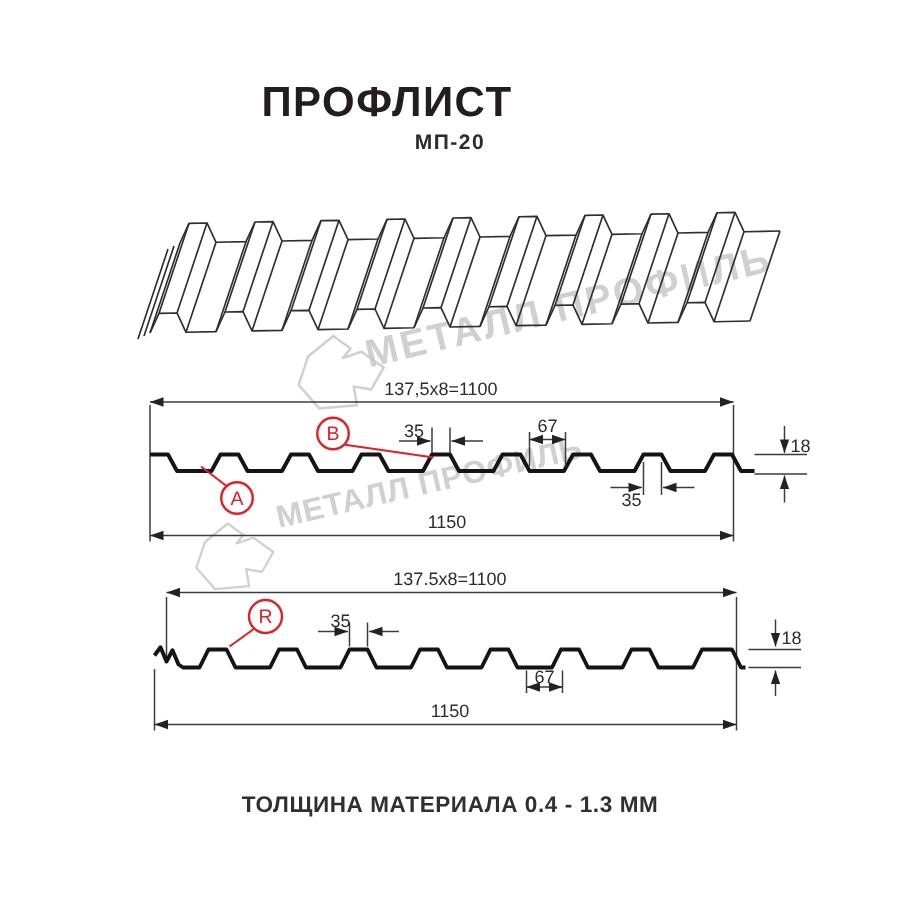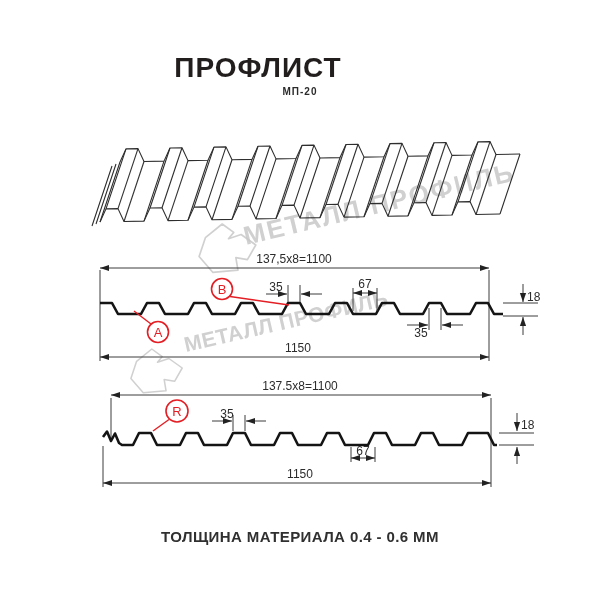--- a/index.html
+++ b/index.html
@@ -1,21 +1,21 @@
 <!DOCTYPE html>
 <html style="--red: #e31e24; --wm: #c8c8c8;"><head>
 <meta charset="utf-8">
 <style>
   html,body{margin:0;padding:0;background:#fff;}
   .canvas{position:relative;width:600px;height:600px;background:#fff;overflow:hidden;
           font-family:"Liberation Sans",sans-serif;}
   .title{position:absolute;top:52px;left:0;width:516px;text-align:center;
          font-size:28px;font-weight:bold;letter-spacing:1px;color:#221e1e;}
   .subtitle{position:absolute;top:86px;left:0;width:600px;text-align:center;
-         font-size:10px;font-weight:600;letter-spacing:1px;color:#2b2b2b;}
+         font-size:14px;font-weight:600;letter-spacing:1px;color:#2b2b2b;}
   .footer{position:absolute;top:528px;left:0;width:600px;text-align:center;
          font-size:15px;font-weight:600;letter-spacing:0.4px;color:#303030;}
   svg{position:absolute;top:0;left:0;}
   .thin{stroke:#3c3c3c;stroke-width:1;fill:none;}
   .thick{stroke:#141414;stroke-width:2.6;fill:none;stroke-linejoin:round;}
   .iso line,.iso path{stroke:#2e2e2e;stroke-width:1.1;fill:none;stroke-linejoin:round;}
   .redline{stroke:var(--red);stroke-width:1.4;fill:none;}
   .redcirc{stroke:var(--red);stroke-width:1.6;fill:none;}
   .redtxt{fill:var(--red);font-size:13px;font-family:"Liberation Sans",sans-serif;}
   .dimtxt{fill:#2c2c2c;font-size:12px;font-family:"Liberation Sans",sans-serif;}
@@ -175,14 +175,14 @@
 
       <line class="thin" x1="103" y1="483" x2="491" y2="483" marker-start="url(#ah)" marker-end="url(#ah)"></line>
       <text class="dimtxt" x="300" y="478" text-anchor="middle">1150</text>
 
       <line class="redline" x1="169" y1="419.5" x2="153" y2="431"></line>
       <circle class="redcirc" cx="177" cy="411" r="11"></circle>
       <text class="redtxt" x="177" y="415.5" text-anchor="middle">R</text>
     </g>
   </svg>
 
-  <div class="footer">ТОЛЩИНА МАТЕРИАЛА 0.4 - 0.6 ММ</div>
+  <div class="footer">ТОЛЩИНА МАТЕРИАЛА 0.4 - 1.3 ММ</div>
 </div>
 
 </body></html>

